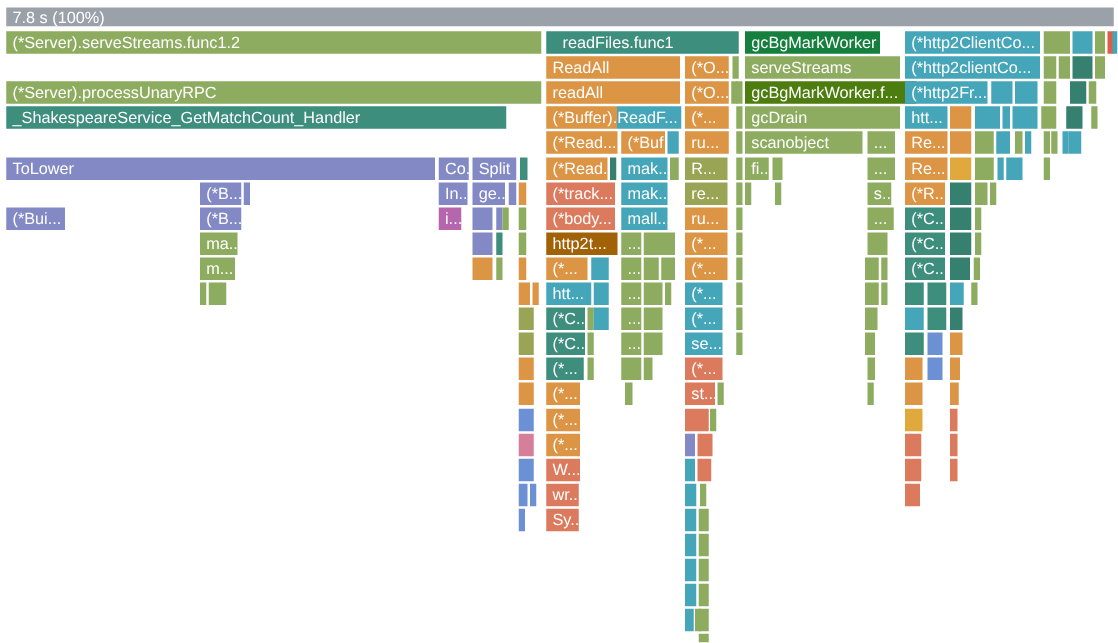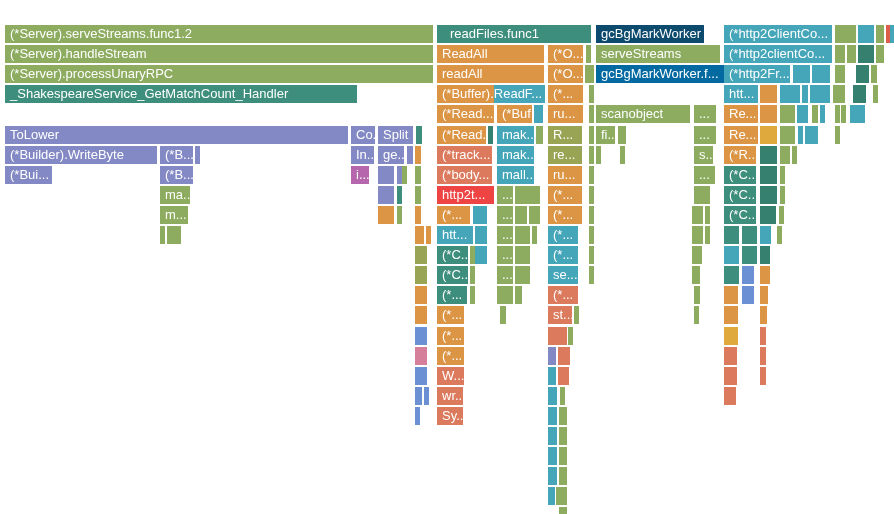--- a/index.html
+++ b/index.html
@@ -21,55 +21,56 @@
     white-space:nowrap;
     overflow:hidden;
     cursor:pointer;
   }
   .cell.root{height:15px;line-height:15px;}
 </style>
 </head>
 <body>
 
 <div class="stage">
+    <div class="cell root" title="7.8 s (100%)" style="left: 5px; top: 6px; width: 886px; background: rgb(155, 161, 169);">7.8 s (100%)</div>
     <div class="cell" title="(*Server).serveStreams.func1.2" style="left: 5px; top: 25px; width: 428px; background: rgb(141, 172, 96);">(*Server).serveStreams.func1.2</div>
     <div class="cell" title="readFiles.func1" style="left: 437px; top: 25px; width: 154px; background: rgb(62, 142, 125); padding-left: 13px;">readFiles.func1</div>
-    <div class="cell" title="gcBgMarkWorker" style="left: 596px; top: 25px; width: 108px; background: #0c4a6e;">gcBgMarkWorker</div>
+    <div class="cell" title="gcBgMarkWorker" style="left: 596px; top: 25px; width: 108px; background: #15803d;">gcBgMarkWorker</div>
     <div class="cell" title="(*http2ClientCo..." style="left: 724px; top: 25px; width: 108px; background: rgb(69, 166, 185);">(*http2ClientCo...</div>
     <div class="cell" style="left: 835px; top: 25px; width: 21px; background: rgb(141, 172, 96);"></div>
     <div class="cell" style="left: 858px; top: 25px; width: 16px; background: rgb(69, 166, 185);"></div>
     <div class="cell" style="left: 876px; top: 25px; width: 8px; background: rgb(141, 172, 96);"></div>
     <div class="cell" style="left: 886px; top: 25px; width: 3px; background: rgb(221, 95, 74);"></div>
     <div class="cell" style="left: 890px; top: 25px; width: 2px; background: rgb(69, 166, 185);"></div>
-    <div class="cell" title="(*Server).handleStream" style="left: 5px; top: 45px; width: 428px; background: rgb(141, 172, 96);">(*Server).handleStream</div>
     <div class="cell" title="ReadAll" style="left: 437px; top: 45px; width: 107px; background: rgb(220, 148, 69);">ReadAll</div>
     <div class="cell" title="(*O..." style="left: 548px; top: 45px; width: 35px; background: rgb(220, 148, 69);">(*O...</div>
     <div class="cell" style="left: 586px; top: 45px; width: 5px; background: rgb(141, 172, 96);"></div>
     <div class="cell" title="systemstack" style="left: 596px; top: 45px; width: 124px; background: rgb(141, 172, 96);">serveStreams</div>
     <div class="cell" title="(*http2clientCo..." style="left: 724px; top: 45px; width: 108px; background: rgb(69, 166, 185);">(*http2clientCo...</div>
     <div class="cell" style="left: 835px; top: 45px; width: 10px; background: rgb(141, 172, 96);"></div>
     <div class="cell" style="left: 847px; top: 45px; width: 9px; background: rgb(141, 172, 96);"></div>
     <div class="cell" style="left: 858px; top: 45px; width: 16px; background: rgb(53, 128, 111);"></div>
     <div class="cell" style="left: 876px; top: 45px; width: 8px; background: rgb(141, 172, 96);"></div>
     <div class="cell" title="(*Server).processUnaryRPC" style="left: 5px; top: 65px; width: 428px; background: rgb(141, 172, 96);">(*Server).processUnaryRPC</div>
     <div class="cell" title="readAll" style="left: 437px; top: 65px; width: 107px; background: rgb(220, 148, 69);">readAll</div>
     <div class="cell" title="(*O..." style="left: 548px; top: 65px; width: 35px; background: rgb(220, 148, 69);">(*O...</div>
     <div class="cell" style="left: 585px; top: 65px; width: 2px; background: rgb(141, 172, 96);"></div>
     <div class="cell" style="left: 589px; top: 65px; width: 4px; background: rgb(141, 172, 96);"></div>
-    <div class="cell" title="gcBgMarkWorker.f..." style="left: 596px; top: 65px; width: 137px; background: #0369a1;">gcBgMarkWorker.f...</div>
+    <div class="cell" title="gcBgMarkWorker.f..." style="left: 596px; top: 65px; width: 137px; background: #4d7c0f;">gcBgMarkWorker.f...</div>
     <div class="cell" title="(*http2Fr..." style="left: 724px; top: 65px; width: 66px; background: rgb(69, 166, 185);">(*http2Fr...</div>
     <div class="cell" style="left: 793px; top: 65px; width: 17px; background: rgb(69, 166, 185);"></div>
     <div class="cell" style="left: 812px; top: 65px; width: 18px; background: rgb(69, 166, 185);"></div>
     <div class="cell" style="left: 835px; top: 65px; width: 10px; background: rgb(141, 172, 96);"></div>
     <div class="cell" style="left: 856px; top: 65px; width: 13px; background: rgb(53, 128, 111);"></div>
     <div class="cell" style="left: 871px; top: 65px; width: 6px; background: rgb(141, 172, 96);"></div>
-    <div class="cell" title="_ShakespeareService_GetMatchCount_Handler" style="left: 5px; top: 85px; width: 352px; background: rgb(62, 142, 125);">_ShakespeareService_GetMatchCount_Handler</div>
+    <div class="cell" title="_ShakespeareService_GetMatchCount_Handler" style="left: 5px; top: 85px; width: 400px; background: rgb(62, 142, 125);">_ShakespeareService_GetMatchCount_Handler</div>
     <div class="cell" title="(*Buffer).ReadF..." style="left: 437px; top: 85px; width: 108px; background: linear-gradient(to right, rgb(220, 148, 69) 0px, rgb(220, 148, 69) 57px, rgb(69, 166, 185) 57px);">(*Buffer).ReadF...</div>
     <div class="cell" title="(*..." style="left: 548px; top: 85px; width: 35px; background: rgb(220, 148, 69);">(*...</div>
     <div class="cell" style="left: 589px; top: 85px; width: 4px; background: rgb(141, 172, 96);"></div>
+    <div class="cell" title="gcDrain" style="left: 596px; top: 85px; width: 124px; background: rgb(141, 172, 96);">gcDrain</div>
     <div class="cell" title="htt..." style="left: 724px; top: 85px; width: 34px; background: rgb(69, 166, 185);">htt...</div>
     <div class="cell" style="left: 760px; top: 85px; width: 17px; background: rgb(220, 148, 69);"></div>
     <div class="cell" style="left: 780px; top: 85px; width: 20px; background: rgb(69, 166, 185);"></div>
     <div class="cell" style="left: 802px; top: 85px; width: 6px; background: rgb(69, 166, 185);"></div>
     <div class="cell" style="left: 810px; top: 85px; width: 20px; background: rgb(69, 166, 185);"></div>
     <div class="cell" style="left: 833px; top: 85px; width: 12px; background: rgb(141, 172, 96);"></div>
     <div class="cell" style="left: 853px; top: 85px; width: 13px; background: rgb(53, 128, 111);"></div>
     <div class="cell" style="left: 873px; top: 85px; width: 3px; background: rgb(141, 172, 96);"></div>
     <div class="cell" title="(*Read..." style="left: 437px; top: 105px; width: 57px; background: rgb(220, 148, 69);">(*Read...</div>
     <div class="cell" title="(*Buf..." style="left: 497px; top: 105px; width: 35px; background: rgb(220, 148, 69);">(*Buf...</div>
@@ -101,21 +102,20 @@
     <div class="cell" style="left: 589px; top: 126px; width: 4px; background: rgb(141, 172, 96);"></div>
     <div class="cell" title="fi..." style="left: 596px; top: 126px; width: 19px; background: rgb(141, 172, 96);">fi...</div>
     <div class="cell" style="left: 618px; top: 126px; width: 8px; background: rgb(141, 172, 96);"></div>
     <div class="cell" title="..." style="left: 694px; top: 126px; width: 22px; background: rgb(141, 172, 96);">...</div>
     <div class="cell" title="Re..." style="left: 724px; top: 126px; width: 34px; background: rgb(220, 148, 69);">Re...</div>
     <div class="cell" style="left: 760px; top: 126px; width: 17px; background: rgb(224, 169, 62);"></div>
     <div class="cell" style="left: 780px; top: 126px; width: 15px; background: rgb(141, 172, 96);"></div>
     <div class="cell" style="left: 798px; top: 126px; width: 5px; background: rgb(69, 166, 185);"></div>
     <div class="cell" style="left: 805px; top: 126px; width: 13px; background: rgb(69, 166, 185);"></div>
     <div class="cell" style="left: 835px; top: 126px; width: 5px; background: rgb(141, 172, 96);"></div>
-    <div class="cell" title="(*Builder).WriteByte" style="left: 5px; top: 146px; width: 152px; background: rgb(130, 137, 196);">(*Builder).WriteByte</div>
     <div class="cell" title="(*B..." style="left: 160px; top: 146px; width: 33px; background: rgb(130, 137, 196);">(*B...</div>
     <div class="cell" style="left: 195px; top: 146px; width: 5px; background: rgb(130, 137, 196);"></div>
     <div class="cell" title="In..." style="left: 351px; top: 146px; width: 23px; background: rgb(130, 137, 196);">In...</div>
     <div class="cell" title="ge..." style="left: 378px; top: 146px; width: 26px; background: rgb(130, 137, 196);">ge...</div>
     <div class="cell" style="left: 407px; top: 146px; width: 6px; background: rgb(130, 137, 196);"></div>
     <div class="cell" style="left: 415px; top: 146px; width: 6px; background: rgb(220, 148, 69);"></div>
     <div class="cell" title="(*track..." style="left: 437px; top: 146px; width: 55px; background: rgb(220, 122, 93);">(*track...</div>
     <div class="cell" title="mak..." style="left: 497px; top: 146px; width: 37px; background: rgb(69, 166, 185);">mak...</div>
     <div class="cell" title="re..." style="left: 548px; top: 146px; width: 34px; background: rgb(154, 164, 85);">re...</div>
     <div class="cell" style="left: 589px; top: 146px; width: 4px; background: rgb(141, 172, 96);"></div>
@@ -138,21 +138,21 @@
     <div class="cell" title="ru..." style="left: 548px; top: 166px; width: 34px; background: rgb(220, 148, 69);">ru...</div>
     <div class="cell" style="left: 589px; top: 166px; width: 4px; background: rgb(141, 172, 96);"></div>
     <div class="cell" title="..." style="left: 694px; top: 166px; width: 21px; background: rgb(141, 172, 96);">...</div>
     <div class="cell" title="(*C..." style="left: 724px; top: 166px; width: 32px; background: rgb(62, 142, 125);">(*C...</div>
     <div class="cell" style="left: 760px; top: 166px; width: 17px; background: rgb(53, 128, 111);"></div>
     <div class="cell" style="left: 780px; top: 166px; width: 4px; background: rgb(141, 172, 96);"></div>
     <div class="cell" title="ma..." style="left: 160px; top: 186px; width: 30px; background: rgb(141, 172, 96);">ma...</div>
     <div class="cell" style="left: 378px; top: 186px; width: 16px; background: rgb(130, 137, 196);"></div>
     <div class="cell" style="left: 397px; top: 186px; width: 2px; background: rgb(62, 142, 125);"></div>
     <div class="cell" style="left: 415px; top: 186px; width: 6px; background: rgb(141, 172, 96);"></div>
-    <div class="cell" title="http2t..." style="left: 437px; top: 186px; width: 57px; background: #ef4444;">http2t...</div>
+    <div class="cell" title="http2t..." style="left: 437px; top: 186px; width: 57px; background: #a16207;">http2t...</div>
     <div class="cell" title="..." style="left: 497px; top: 186px; width: 16px; background: rgb(141, 172, 96);">...</div>
     <div class="cell" style="left: 515px; top: 186px; width: 25px; background: rgb(141, 172, 96);"></div>
     <div class="cell" title="(*..." style="left: 548px; top: 186px; width: 34px; background: rgb(220, 148, 69);">(*...</div>
     <div class="cell" style="left: 589px; top: 186px; width: 4px; background: rgb(141, 172, 96);"></div>
     <div class="cell" style="left: 694px; top: 186px; width: 16px; background: rgb(141, 172, 96);"></div>
     <div class="cell" title="(*C..." style="left: 724px; top: 186px; width: 32px; background: rgb(62, 142, 125);">(*C...</div>
     <div class="cell" style="left: 760px; top: 186px; width: 17px; background: rgb(53, 128, 111);"></div>
     <div class="cell" style="left: 780px; top: 186px; width: 3px; background: rgb(141, 172, 96);"></div>
     <div class="cell" title="m..." style="left: 160px; top: 206px; width: 28px; background: rgb(141, 172, 96);">m...</div>
     <div class="cell" style="left: 378px; top: 206px; width: 16px; background: rgb(220, 148, 69);"></div>

